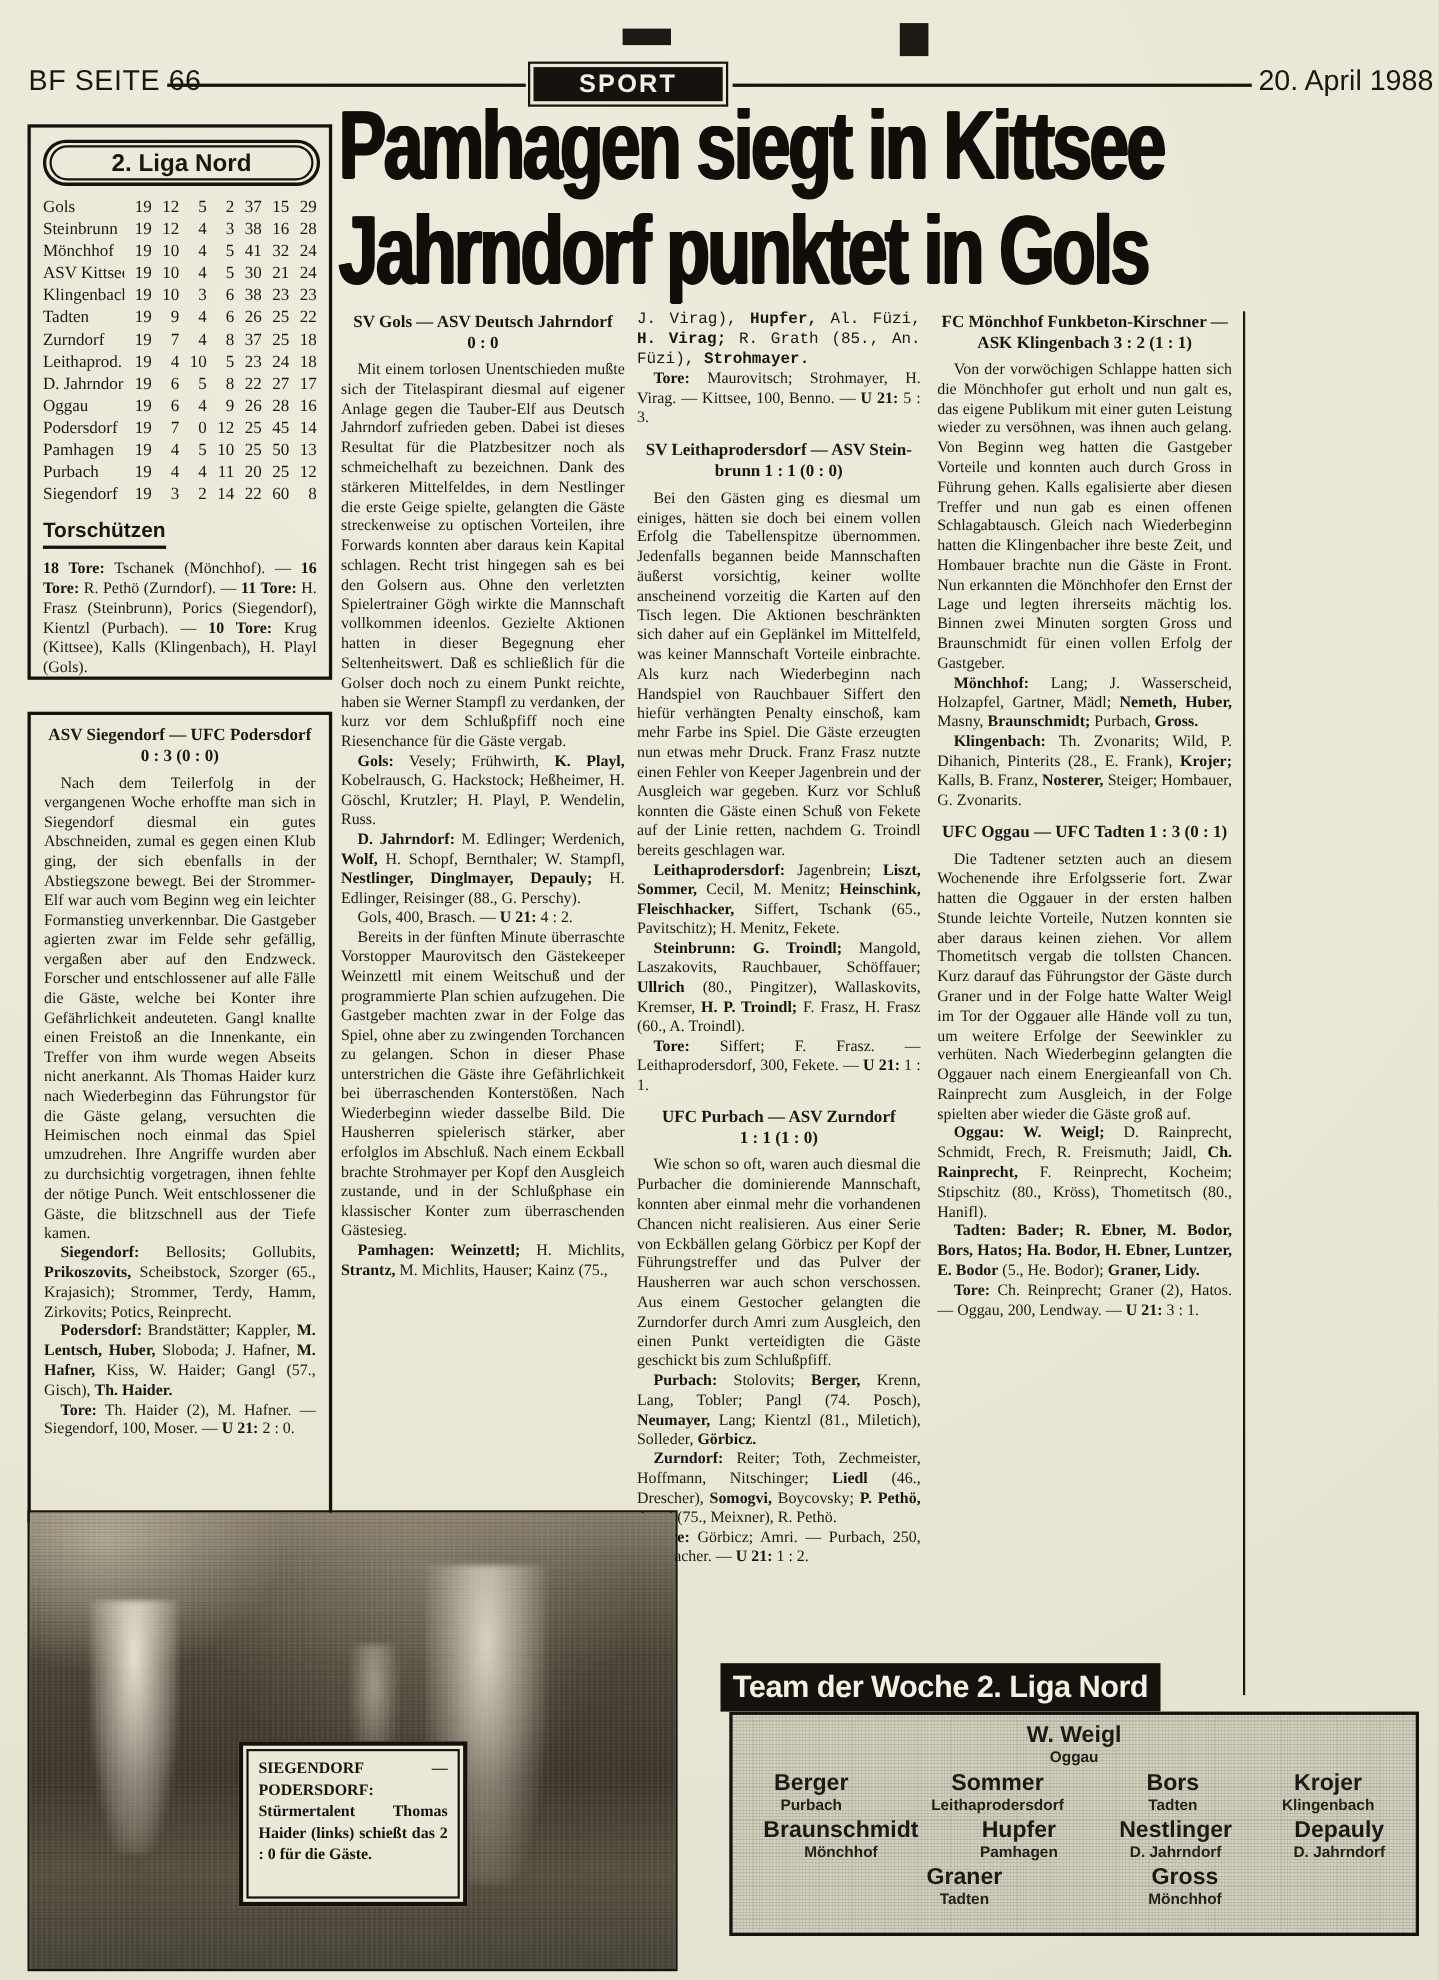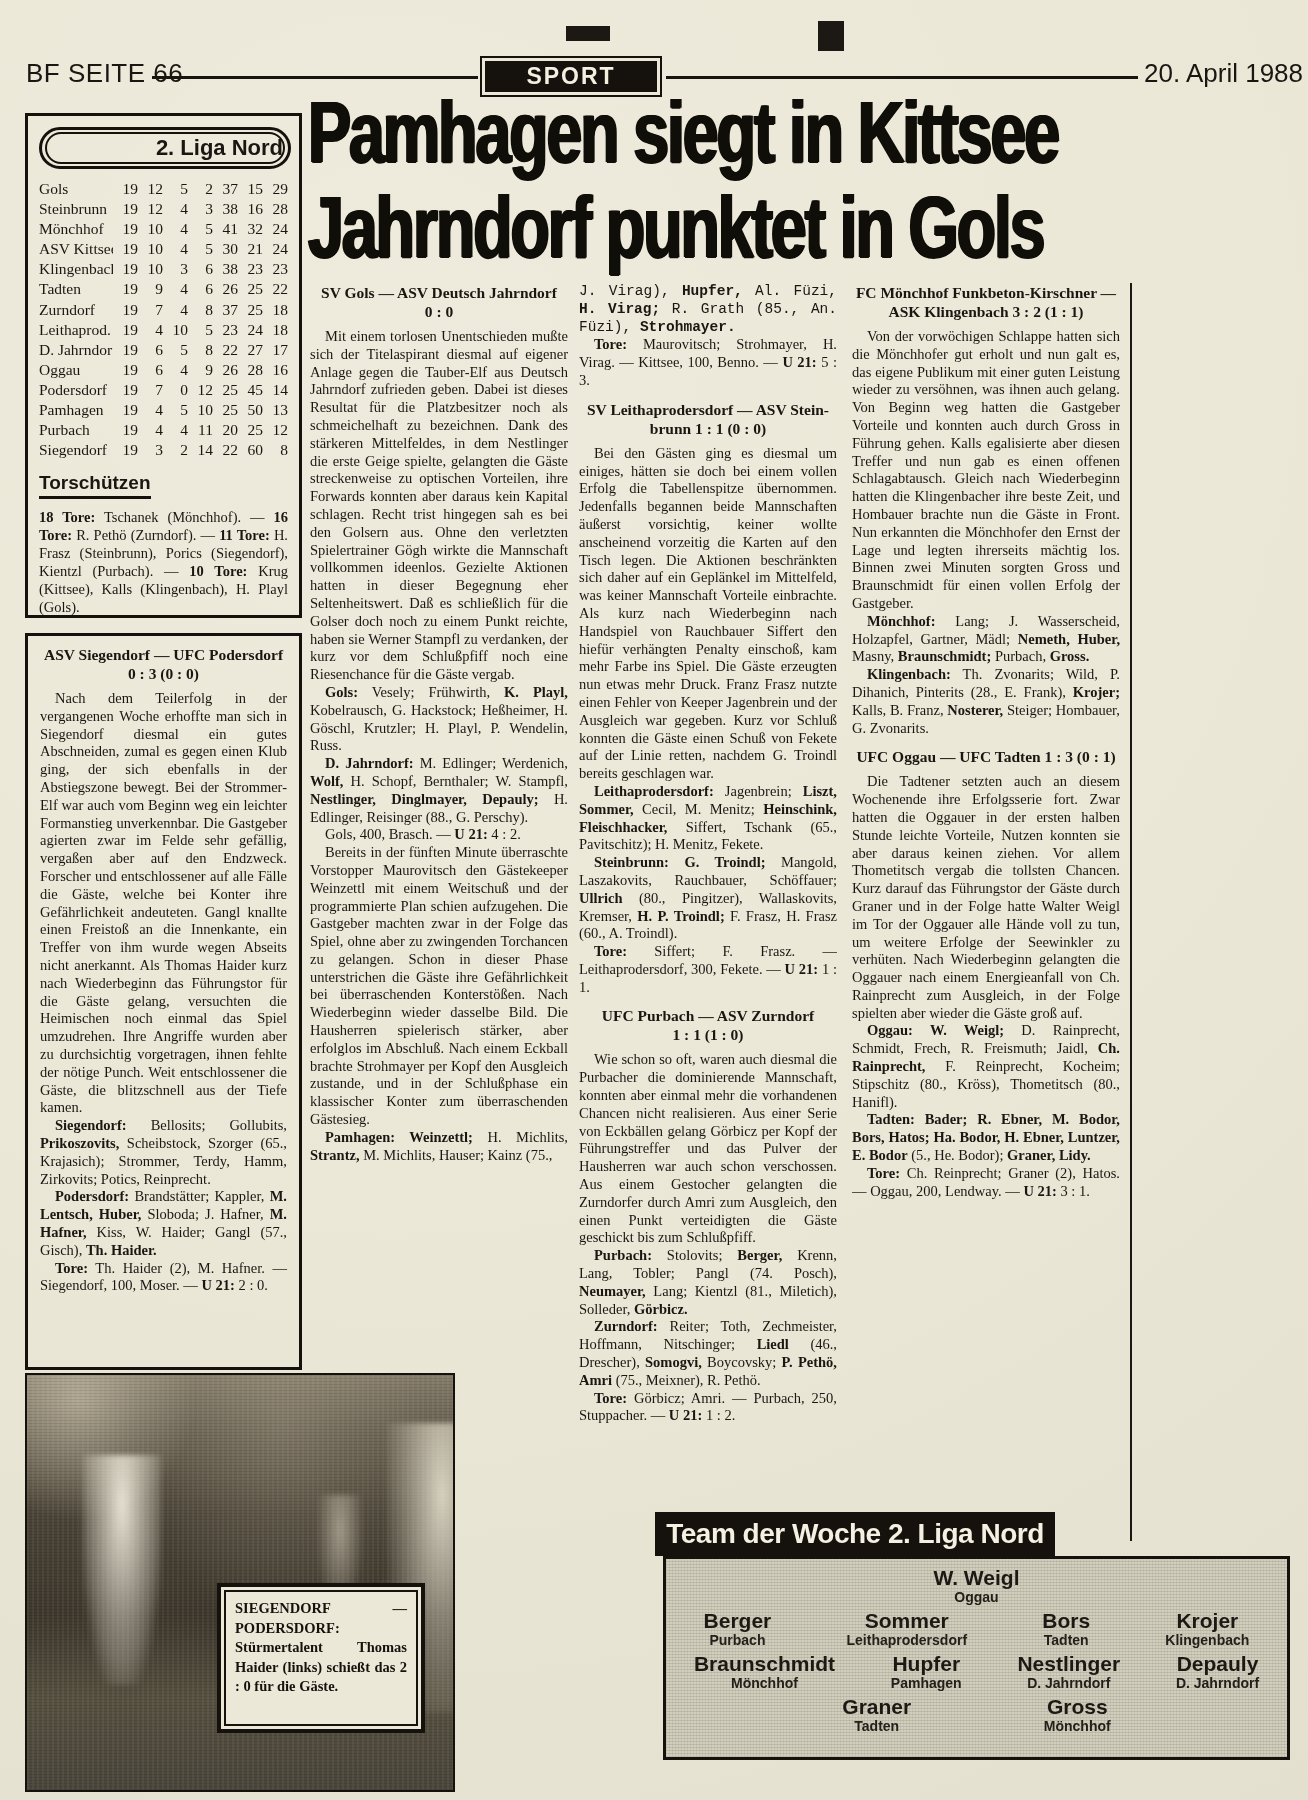--- a/index.html
+++ b/index.html
@@ -26,24 +26,24 @@
   
   .headline{position:absolute;left:308px;top:84px;color:#100e09;}
   .hl{white-space:nowrap;font-family:"Liberation Sans",sans-serif;font-weight:bold;
     font-size:88px;line-height:95px;letter-spacing:-3px;
     transform:scaleX(.735);transform-origin:left top;
     text-shadow:1.6px 0 0 currentColor,-1.6px 0 0 currentColor,0 1px 0 currentColor;}
 
   
   .box{position:absolute;border:3px solid #15120d;box-sizing:border-box;background:transparent;}
   .box1{left:25px;top:113px;width:277px;height:505px;padding:8px 11px;overflow:hidden;}
-  .box2{left:25px;top:633px;width:277px;height:737px;padding:9px 12px;overflow:hidden;}
+  .box2{left:25px;top:647px;width:277px;height:737px;padding:9px 12px;overflow:hidden;}
 
   .lg-badge{width:240px;margin:3px auto 10px;border:3px solid #15120d;border-radius:21px;padding:2px 3px;}
-  .lg-badge-in{border:2px solid #15120d;border-radius:16px;text-align:right;
+  .lg-badge-in{border:2px solid #15120d;border-radius:16px;text-align:center;
     font-family:"Liberation Sans",sans-serif;font-weight:bold;font-size:22px;padding:1px 0;}
   .ltable{font-size:15.5px;}
   .trow{display:flex;line-height:20.1px;}
   .tteam{flex:1;white-space:nowrap;overflow:hidden;}
   .tnum{width:25px;text-align:right;}
   .sc-head{font-family:"Liberation Sans",sans-serif;font-weight:bold;font-size:19px;
     display:inline-block;border-bottom:3px solid #15120d;padding-bottom:2px;margin:12px 0 9px;}
   .sc-text{font-size:14.5px;line-height:18px;text-align:justify;}
 
   
@@ -51,21 +51,21 @@
   .col .mt:first-child,.box2 .mt:first-child{margin-top:0;}
   .bp{margin:0;text-indent:15px;text-align:justify;font-size:14.5px;line-height:17.8px;hyphens:auto;}
   .bp.noind{text-indent:0;font-family:Liberation Mono, monospace;}
 
   .col{position:absolute;top:283px;overflow:hidden;}
   .c1{left:310px;width:258px;height:1086px;}
   .c2{left:579px;width:258px;height:1216px;}
   .c3{left:852px;width:268px;height:1226px;}
 
   
-  .photo{position:absolute;left:25px;top:1373px;width:430px;height:419px;border:2px solid #15120d;box-sizing:border-box;
+  .photo{position:absolute;left:25px;top:1373px;width:591px;height:419px;border:2px solid #15120d;box-sizing:border-box;
     background:
      radial-gradient(ellipse at 12% 6%, rgba(220,212,190,.55), transparent 22%),
      radial-gradient(ellipse at 60% 12%, rgba(170,160,140,.35), transparent 40%),
      linear-gradient(180deg,#857c6a 0%,#675f4f 14%,#4a4336 34%,#3e382d 58%,#565040 78%,#4a453a 100%);
     overflow:hidden;}
   .grain{position:absolute;inset:0;
     background:repeating-linear-gradient(0deg, rgba(0,0,0,.09) 0 1px, transparent 1px 3px),
                repeating-linear-gradient(90deg, rgba(255,255,255,.05) 0 2px, transparent 2px 5px);}
   .fig{position:absolute;filter:blur(2.5px);}
   .fig1{left:55px;top:80px;width:80px;height:230px;

